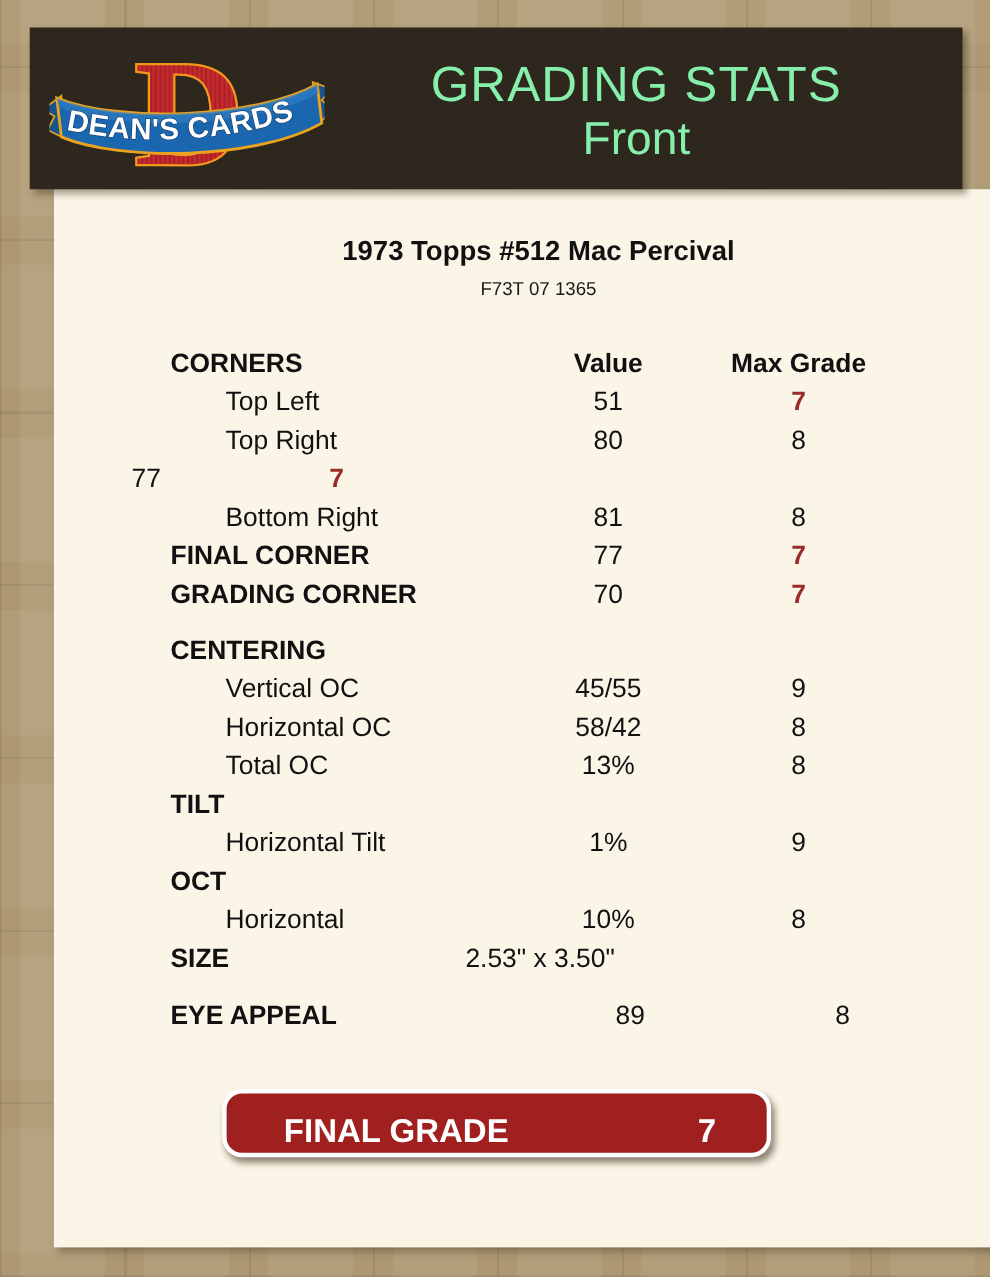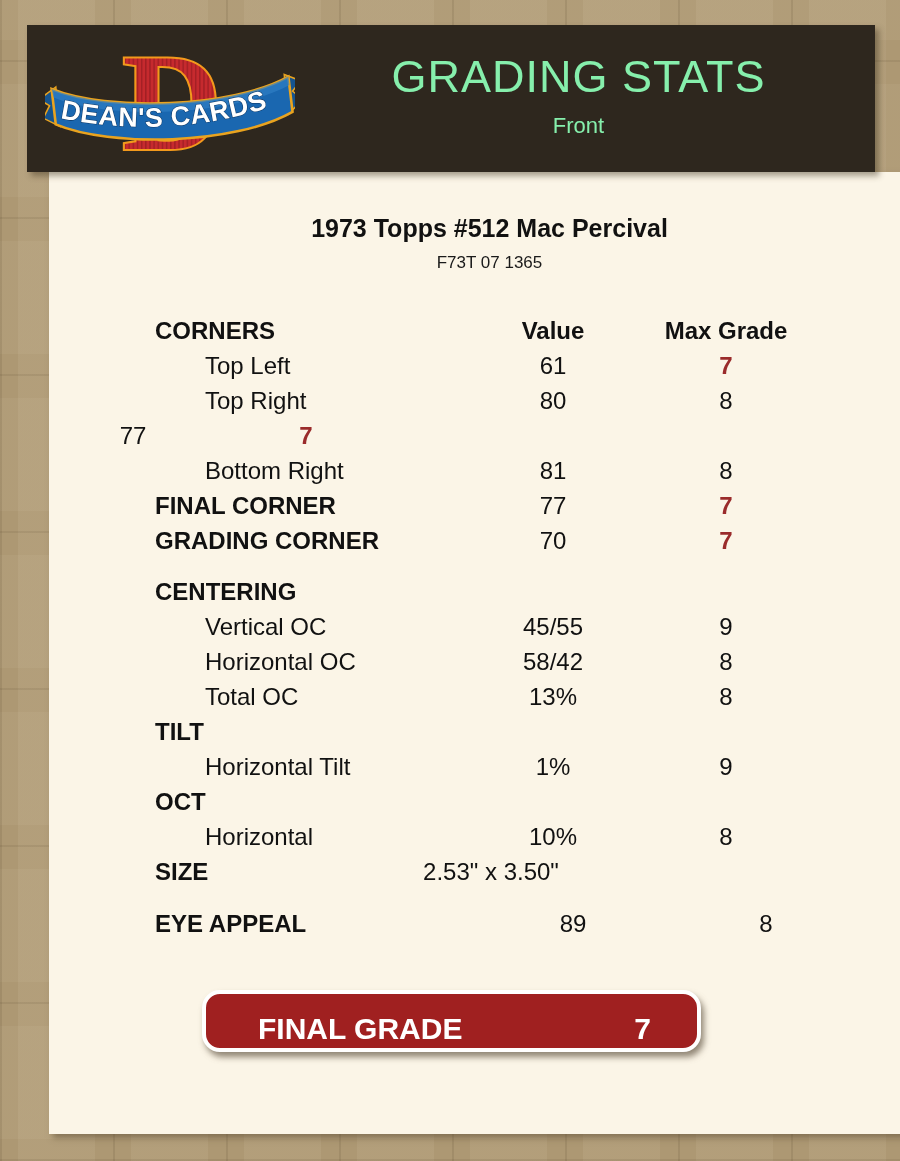--- a/index.html
+++ b/index.html
@@ -23,21 +23,21 @@
     background:#2e271e;z-index:5;
     box-shadow:4px 4px 6px rgba(60,48,28,.45);
   }
   .logo{position:absolute;left:18px;top:8px;width:250px;height:135px;}
   .htitles{
     position:absolute;left:300px;right:45px;top:0;bottom:0;
     display:flex;flex-direction:column;align-items:center;justify-content:center;
     color:#86efac;
   }
   .htitle{font-size:45px;line-height:54px;letter-spacing:1px;font-weight:normal;}
-  .hsub{font-size:22px;line-height:44px;}
+  .hsub{font-size:42px;line-height:44px;}
   .card-title{
     margin-top:40px;text-align:center;font-size:25px;font-weight:bold;color:#111;
     line-height:32px;
   }
   .card-code{
     text-align:center;font-size:17px;color:#1a1a1a;line-height:35px;margin-top:1px;
   }
   .stats{margin-top:33px;}
   .row{display:flex;align-items:center;height:35px;font-size:24px;color:#111;}
   .c1{width:420px;box-sizing:border-box;padding-left:106px;white-space:nowrap;}
@@ -98,21 +98,21 @@
   <div class="stats">
 
     <div class="row">
       <div class="c1 sect">CORNERS</div>
       <div class="c2 hdr">Value</div>
       <div class="c3 hdr">Max Grade</div>
     </div>
 
     <div class="row">
       <div class="c1 ind">Top Left</div>
-      <div class="c2">61</div>
+      <div class="c2">51</div>
       <div class="c3 red">7</div>
     </div>
 
     <div class="row">
       <div class="c1 ind">Top Right</div>
       <div class="c2">80</div>
       <div class="c3">8</div>
     </div>
 
     <div class="row">

